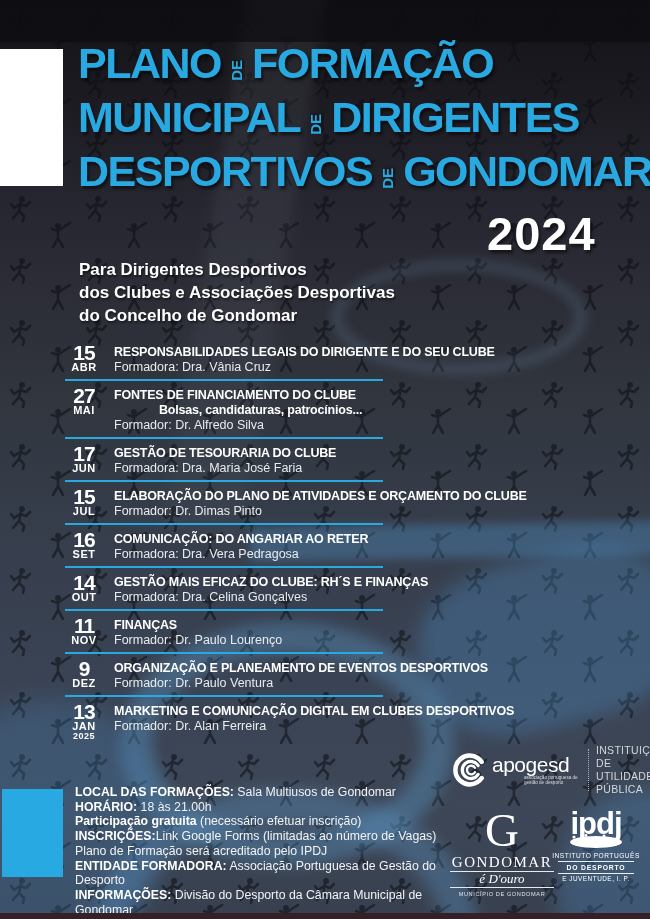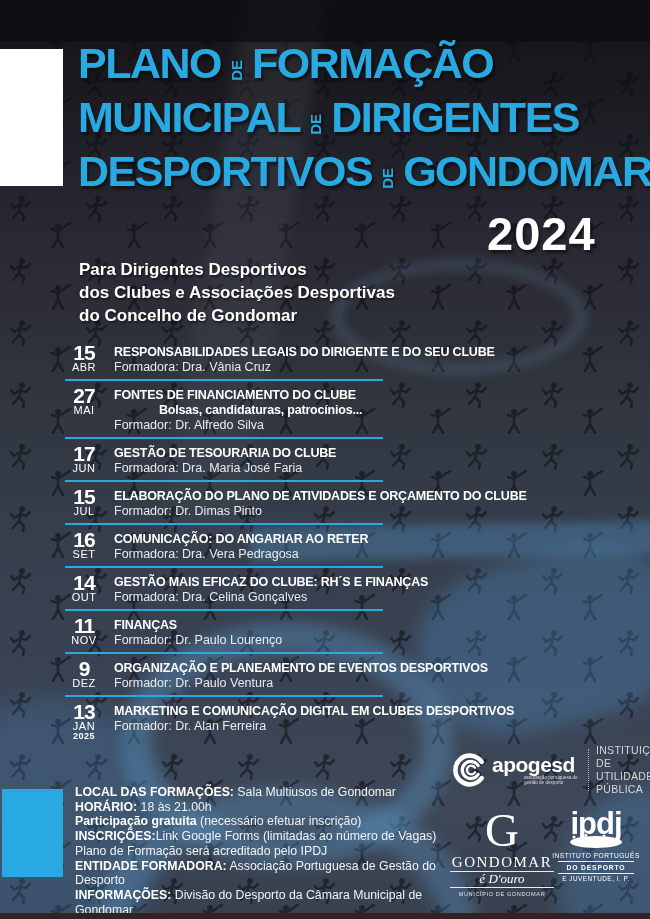--- a/index.html
+++ b/index.html
@@ -30,34 +30,34 @@
   .tde{writing-mode:vertical-rl;transform:rotate(180deg);display:inline-block;font-size:15px;letter-spacing:0;line-height:1;margin:0 8px;vertical-align:-3px;}
   
   .subtitle{position:absolute;left:79px;top:211px;font-size:17px;font-weight:700;line-height:23px;text-shadow:1px 2px 2px rgba(0,0,0,.5);margin-top:47px;}
   .year{position:absolute;left:487px;top:206px;font-size:47px;font-weight:700;letter-spacing:1px;text-shadow:2px 3px 3px rgba(0,0,0,.5);}
   
   .schedule{position:absolute;left:64px;top:344px;width:420px;}
   .entry{position:relative;display:flex;gap:9px;padding-bottom:6px;margin-bottom:6px;}
   .entry:not(:last-child)::after{content:"";position:absolute;left:1px;width:318px;bottom:0;height:2px;background:var(--accent);}
   .edate{width:40px;flex-shrink:0;text-align:center;padding-right:1px;}
   .eday{font-size:21px;font-weight:700;line-height:18px;letter-spacing:-1px;}
-  .emonth{font-size:11px;font-weight:400;line-height:11px;letter-spacing:.5px;}
+  .emonth{font-size:11px;font-weight:700;line-height:11px;letter-spacing:.5px;}
   .eyear{font-size:9px;font-weight:700;line-height:9px;letter-spacing:.5px;}
   .ebody{padding-top:1px;}
   .etitle{font-size:12.5px;font-weight:700;letter-spacing:-.2px;line-height:15px;white-space:nowrap;}
   .esub{font-size:12.5px;font-weight:700;letter-spacing:-.2px;line-height:15px;padding-left:45px;}
   .etrainer{font-size:12.5px;color:#e9ecef;line-height:15px;}
   
   .info{position:absolute;left:75px;top:785px;width:400px;font-size:12.3px;line-height:14.7px;color:#f2f3f5;}
   .ilabel{font-weight:700;color:#fff;}
   
   .apogesd{position:absolute;left:452px;top:742px;width:192px;height:56px;display:flex;align-items:center;}
   .apo-icon{width:36px;height:36px;flex-shrink:0;}
   .apo-main{margin-left:4px;}
-  .apo-name{font-size:21px;font-weight:700;letter-spacing:-.5px;line-height:20px;}
+  .apo-name{font-size:21px;font-weight:400;letter-spacing:-.5px;line-height:20px;}
   .apo-sub{font-size:4.6px;line-height:5px;color:#d9dbdd;width:58px;margin-left:32px;}
   .apo-divider{border-left:1px dotted #aeb2b6;height:42px;margin:0 7px 0 6px;}
   .apo-right{font-size:10.5px;line-height:13px;color:#d4d7da;letter-spacing:.3px;}
   .gondomar{position:absolute;left:450px;top:808px;width:104px;text-align:center;font-family:"Liberation Serif", serif;}
   .gon-g{font-size:47px;line-height:44px;font-weight:400;}
   .gon-name{font-size:15px;letter-spacing:1.5px;line-height:16px;margin-top:2px;border-bottom:1px solid #e8eaec;padding-bottom:1px;}
   .gon-script{font-style:italic;font-size:13px;line-height:14px;border-bottom:1px solid #e8eaec;padding-bottom:1px;}
   .gon-sub{font-family:"Liberation Sans", sans-serif;font-size:5.6px;letter-spacing:.6px;color:#dfe2e5;margin-top:3px;}
   .ipdj{position:absolute;left:552px;top:810px;width:88px;text-align:center;}
   .ipdj-name{font-size:31px;font-weight:700;letter-spacing:-1px;line-height:28px;}

